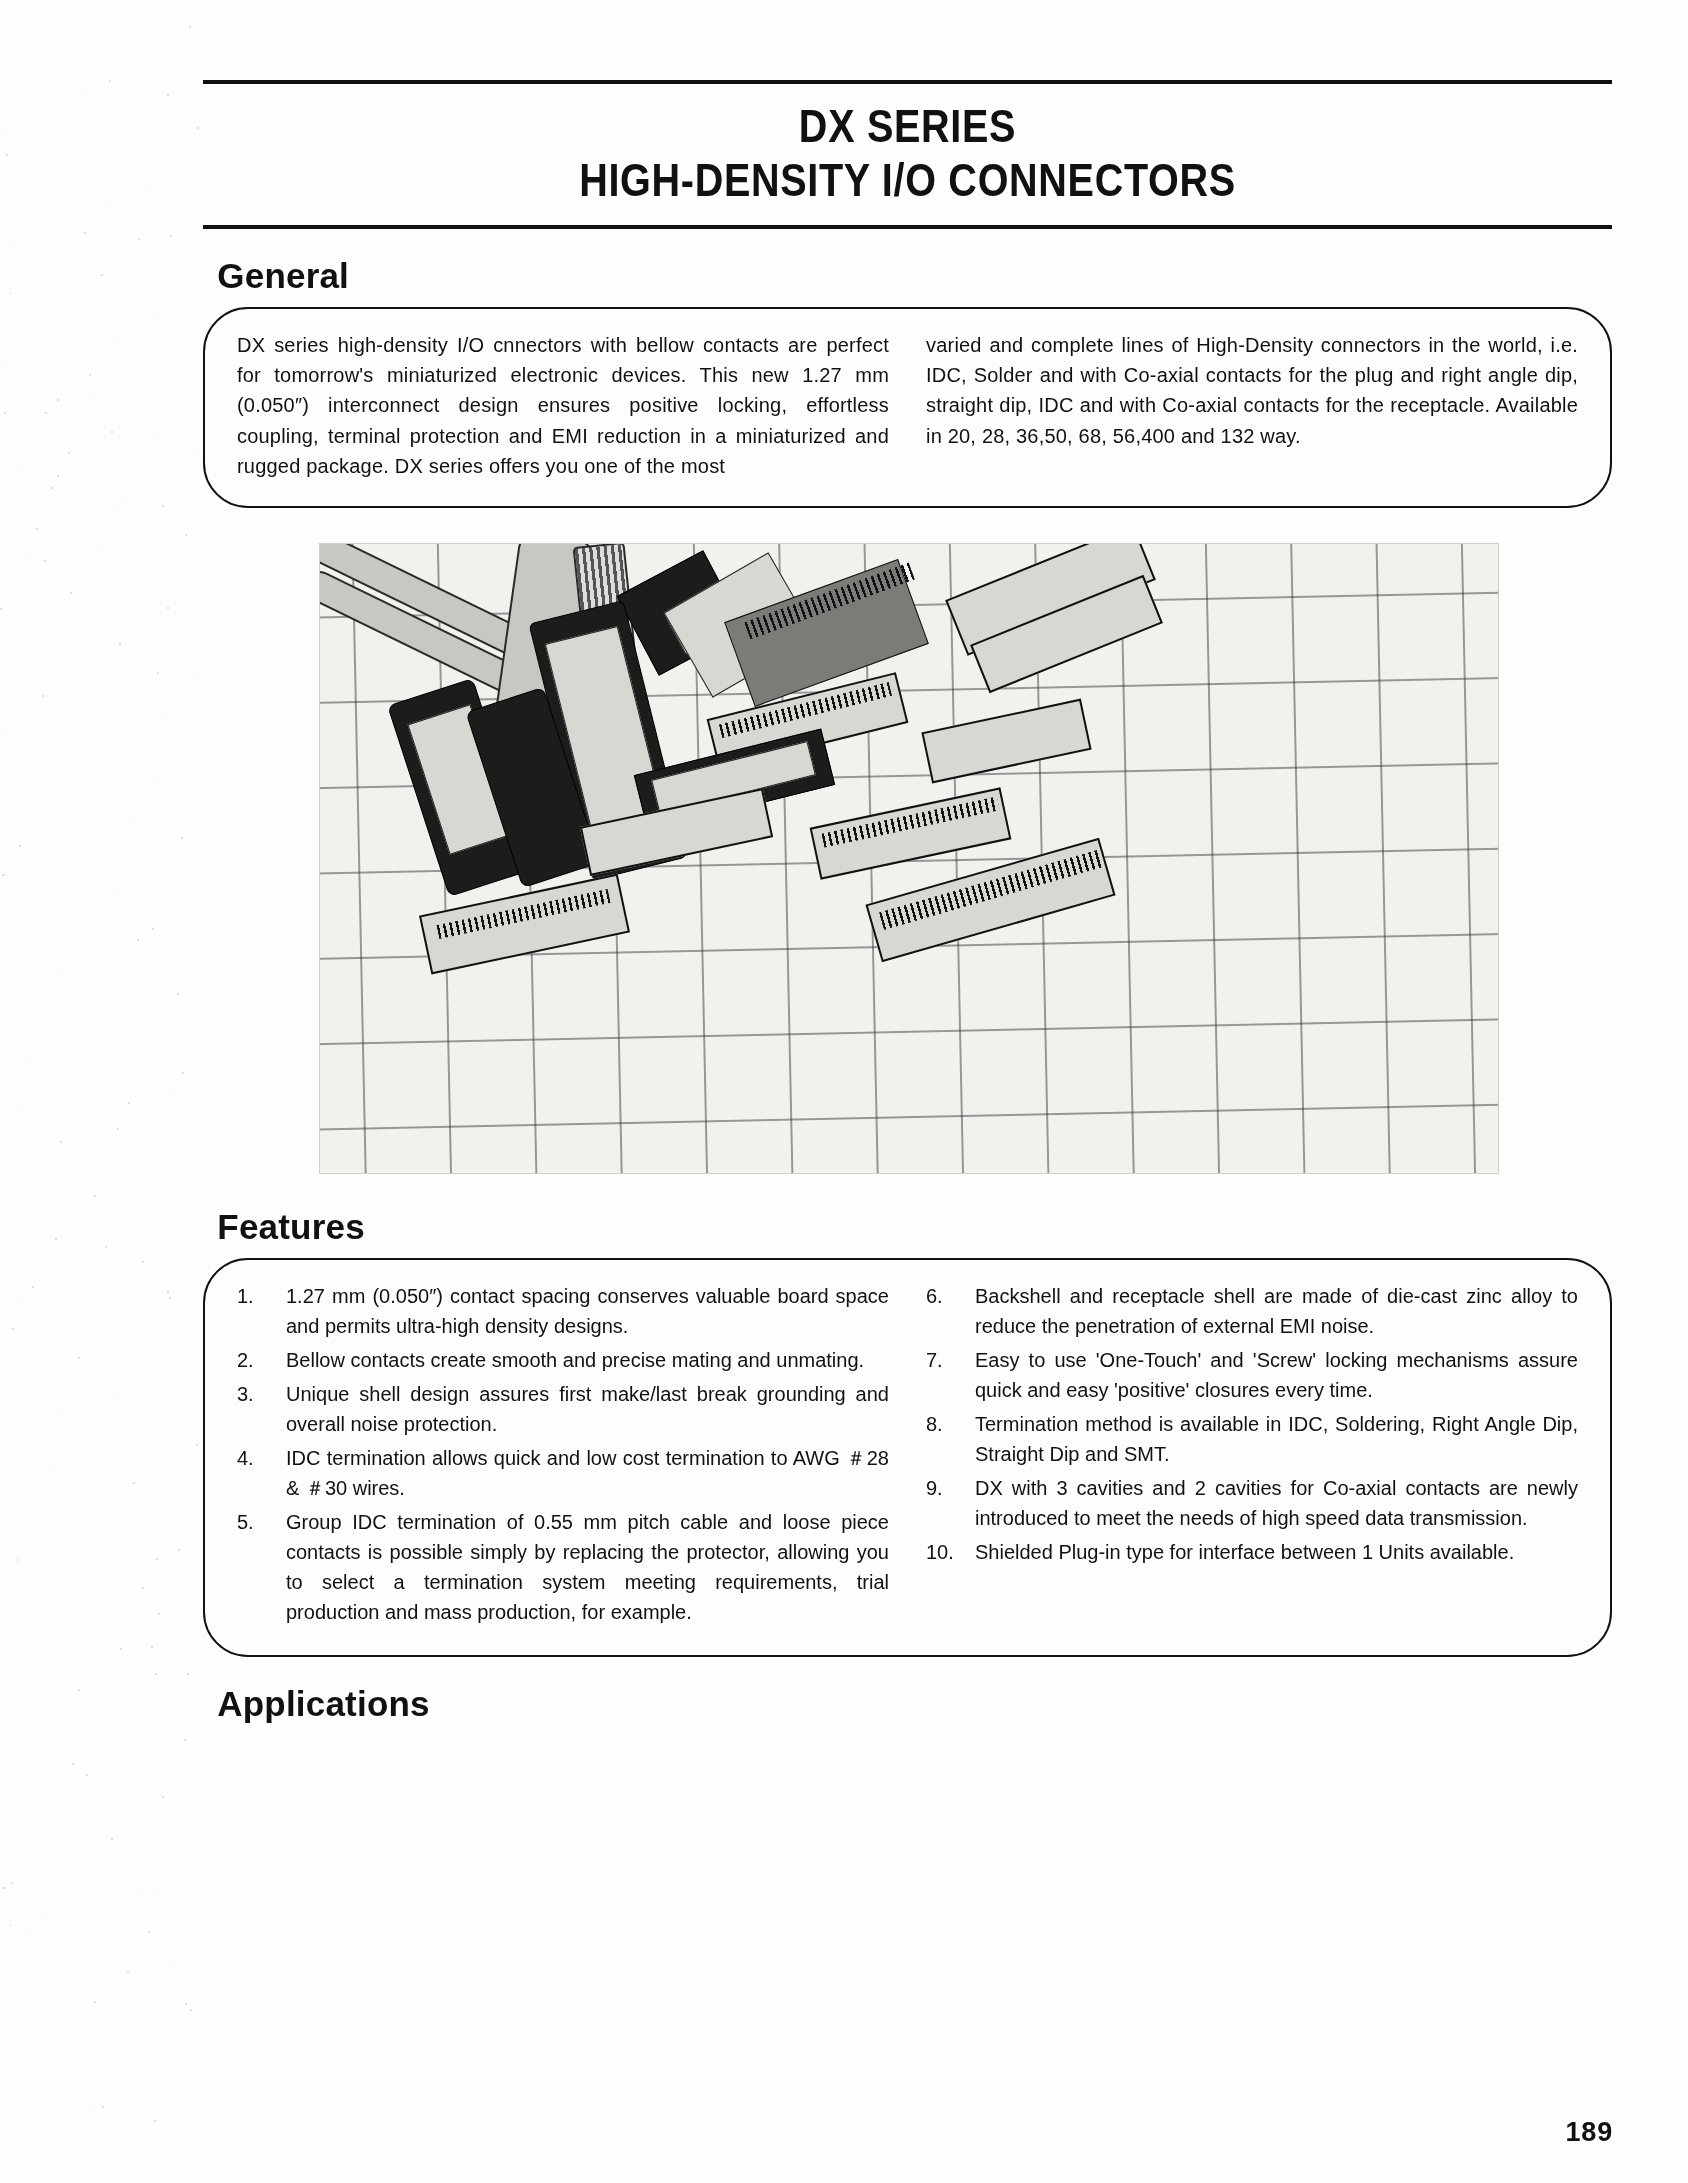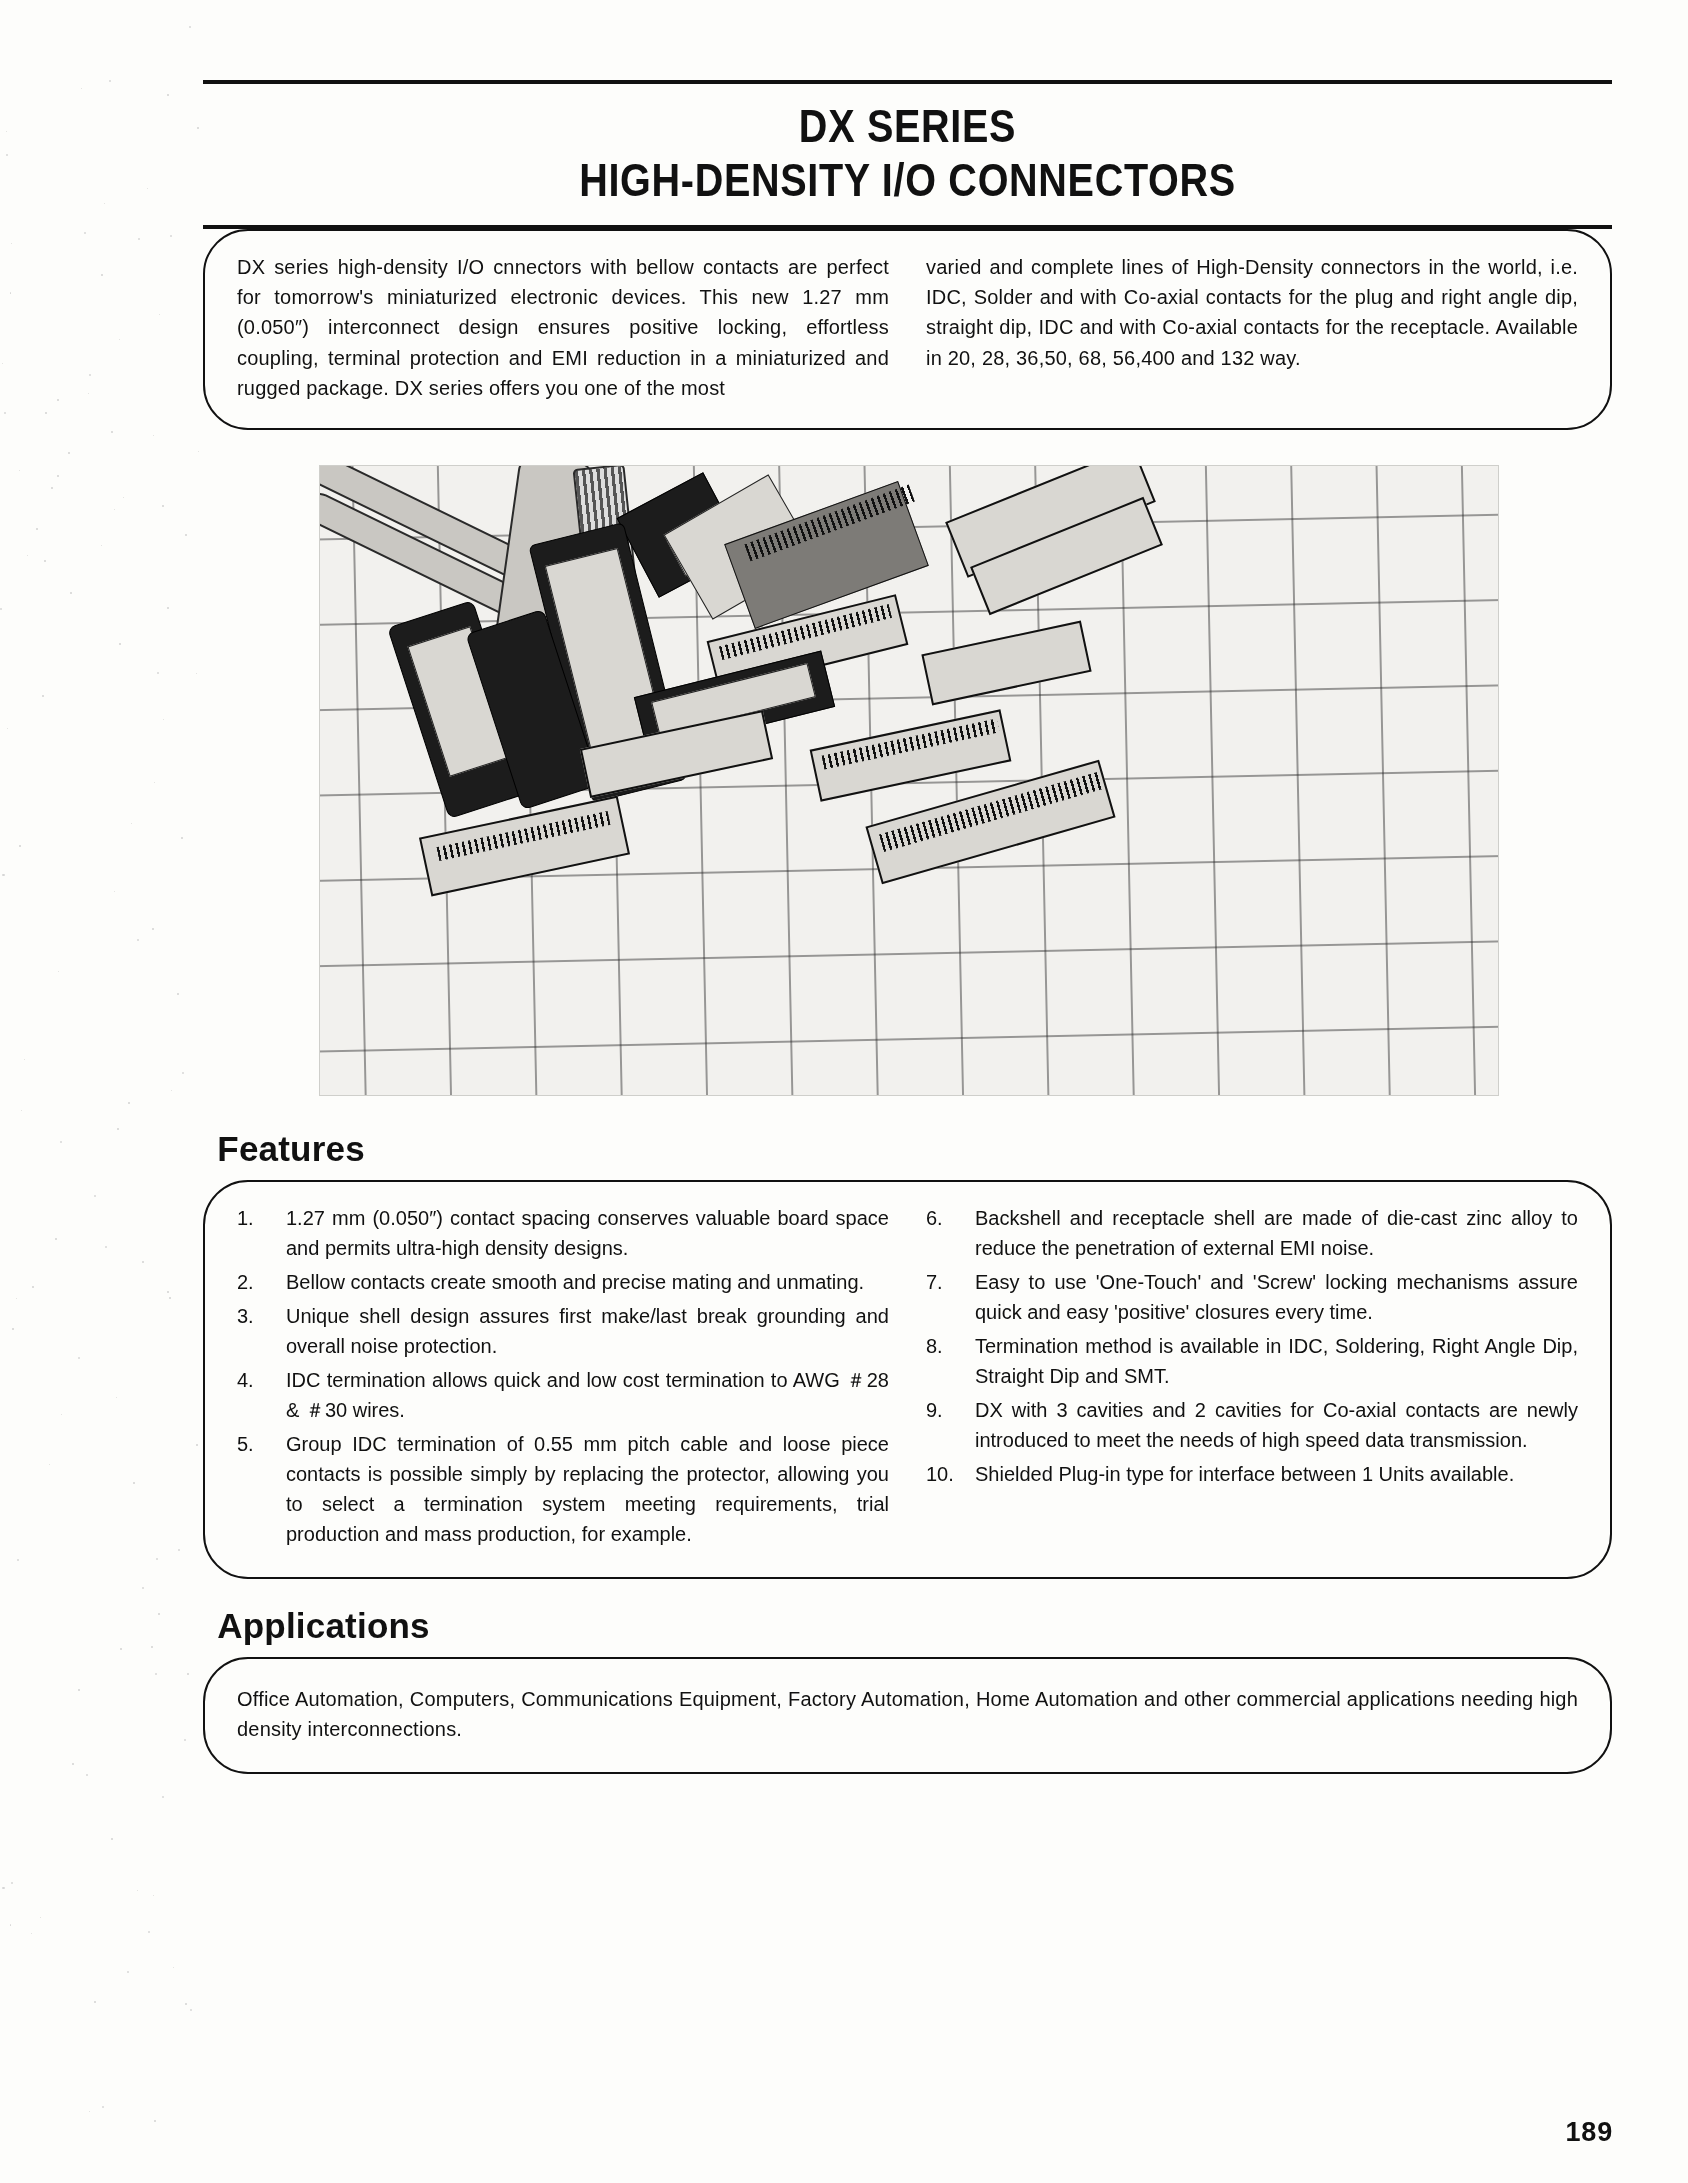--- a/index.html
+++ b/index.html
@@ -287,20 +287,21 @@
       <i style="left:153px;top:1895px;width:0.8px;height:0.8px;"></i>
     </div>
 
   <div class="content">
 
     <div class="title-block">
       <div class="title-line1">DX SERIES</div>
       <div class="title-line2">HIGH-DENSITY I/O CONNECTORS</div>
     </div>
 
+    <h2 class="section">General</h2>
     <div class="rbox">
       <div class="two-col">
         <div>
           <p class="body">DX series high-density I/O cnnectors with bellow contacts are perfect for tomorrow's miniaturized electronic devices. This new 1.27 mm (0.050″) interconnect design ensures positive locking, effortless coupling, terminal protection and EMI reduction in a miniaturized and rugged package. DX series offers you one of the most</p>
         </div>
         <div>
           <p class="body">varied and complete lines of High-Density connectors in the world, i.e. IDC, Solder and with Co-axial contacts for the plug and right angle dip, straight dip, IDC and with Co-axial contacts for the receptacle. Available in 20, 28, 36,50, 68, 56,400 and 132 way.</p>
         </div>
       </div>
     </div>
@@ -400,21 +401,18 @@
             <li>
               <span class="num">10.</span>
               <span class="txt">Shielded Plug-in type for interface between 1 Units available.</span>
             </li>
           </ol>
         </div>
       </div>
     </div>
 
     <h2 class="section">Applications</h2>
-    <div class="rbox apps-box">
-      <p class="body">Office Automation, Computers, Communications Equipment, Factory Automation, Home Automation and other commercial applications needing high density interconnections.</p>
-    </div>
 
   </div>
 
   <div class="pagenum">189</div>
 </div>
 
 
 </body></html>

